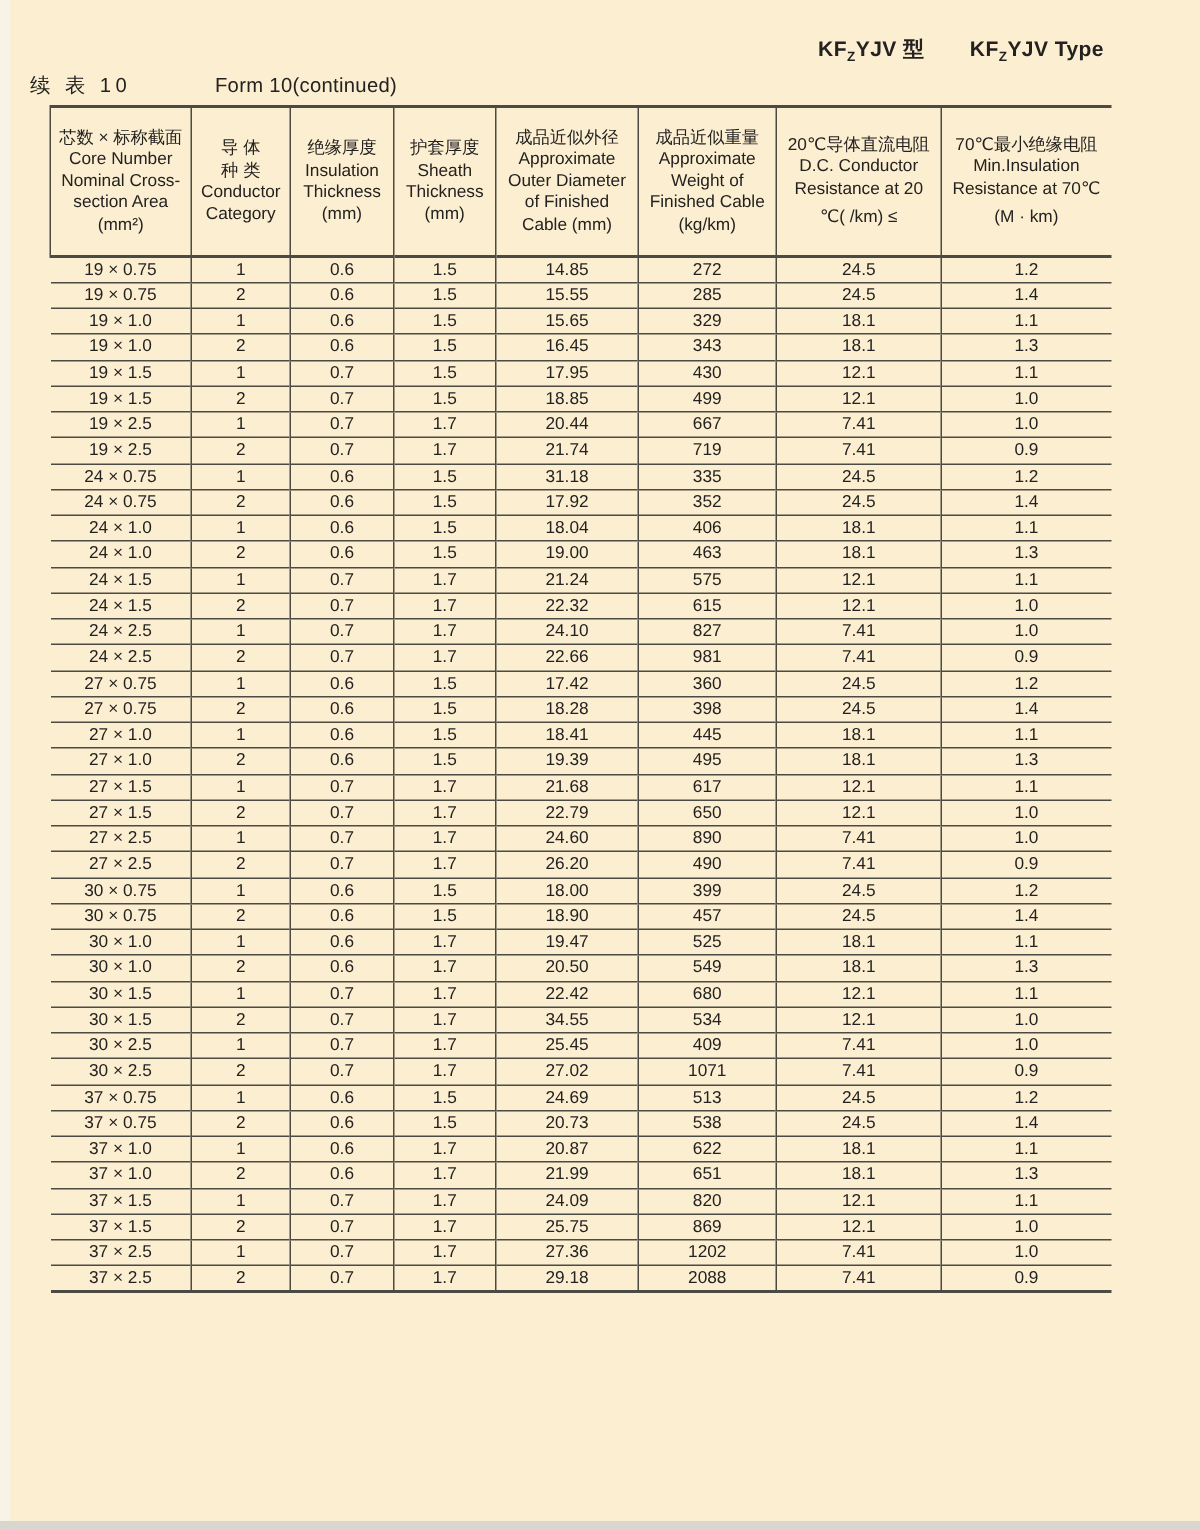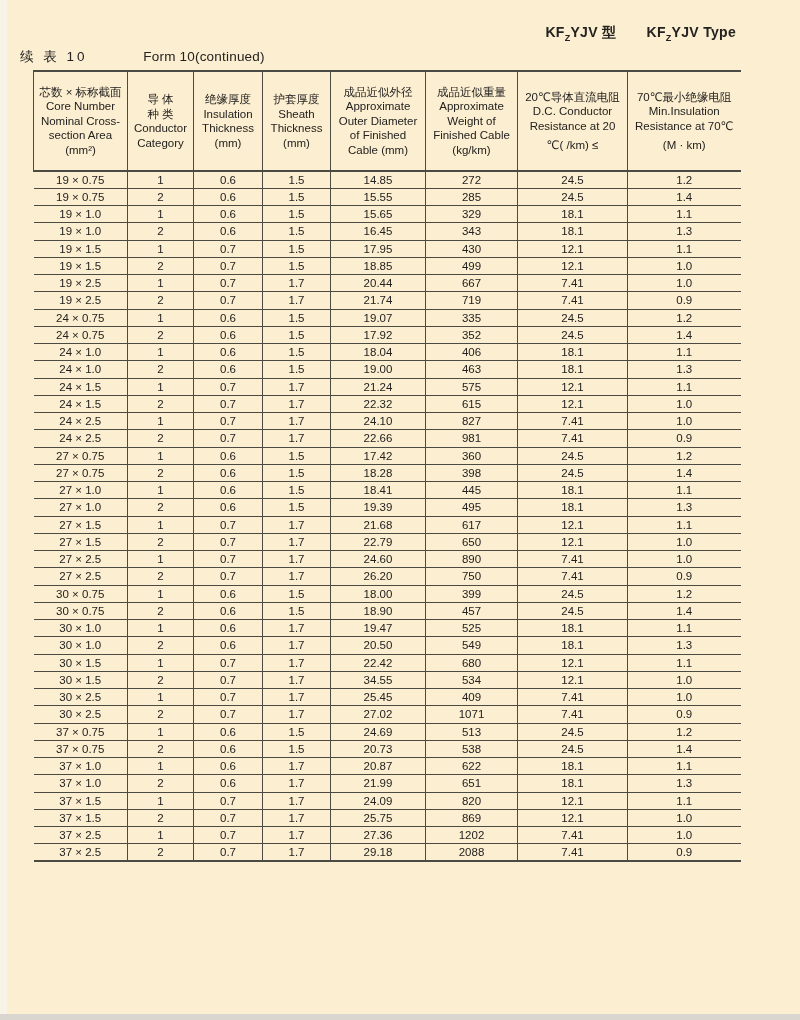--- a/index.html
+++ b/index.html
@@ -236,21 +236,21 @@
         <td>21.74</td>
         <td>719</td>
         <td>7.41</td>
         <td>0.9</td>
       </tr>
       <tr>
         <td>24 × 0.75</td>
         <td>1</td>
         <td>0.6</td>
         <td>1.5</td>
-        <td>19.07</td>
+        <td>31.18</td>
         <td>335</td>
         <td>24.5</td>
         <td>1.2</td>
       </tr>
       <tr>
         <td>24 × 0.75</td>
         <td>2</td>
         <td>0.6</td>
         <td>1.5</td>
         <td>17.92</td>
@@ -387,21 +387,21 @@
         <td>890</td>
         <td>7.41</td>
         <td>1.0</td>
       </tr>
       <tr>
         <td>27 × 2.5</td>
         <td>2</td>
         <td>0.7</td>
         <td>1.7</td>
         <td>26.20</td>
-        <td>750</td>
+        <td>490</td>
         <td>7.41</td>
         <td>0.9</td>
       </tr>
       <tr>
         <td>30 × 0.75</td>
         <td>1</td>
         <td>0.6</td>
         <td>1.5</td>
         <td>18.00</td>
         <td>399</td>

